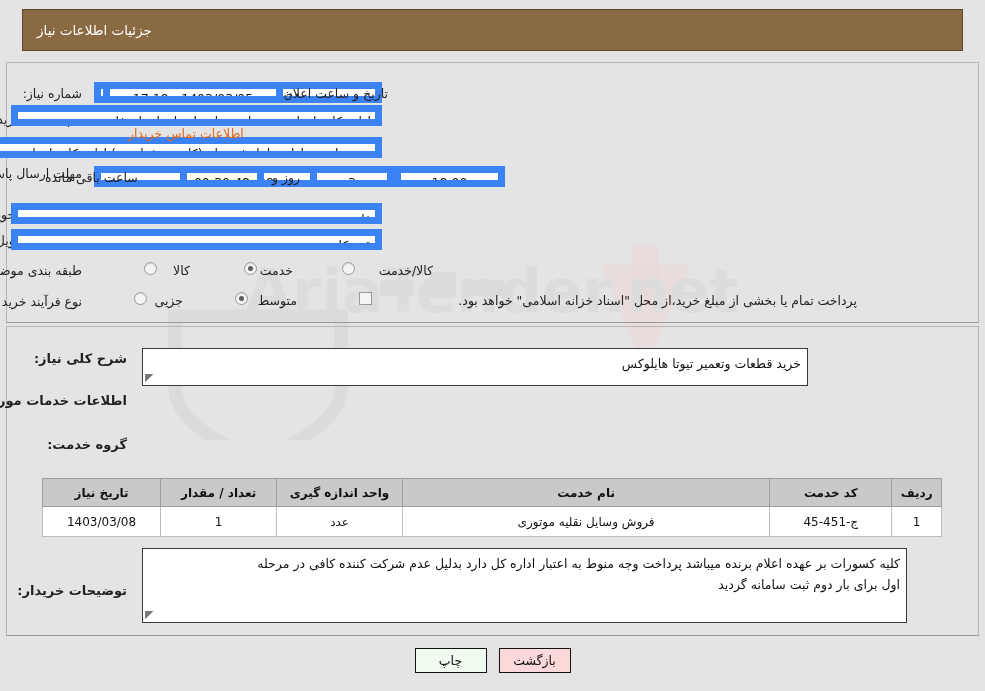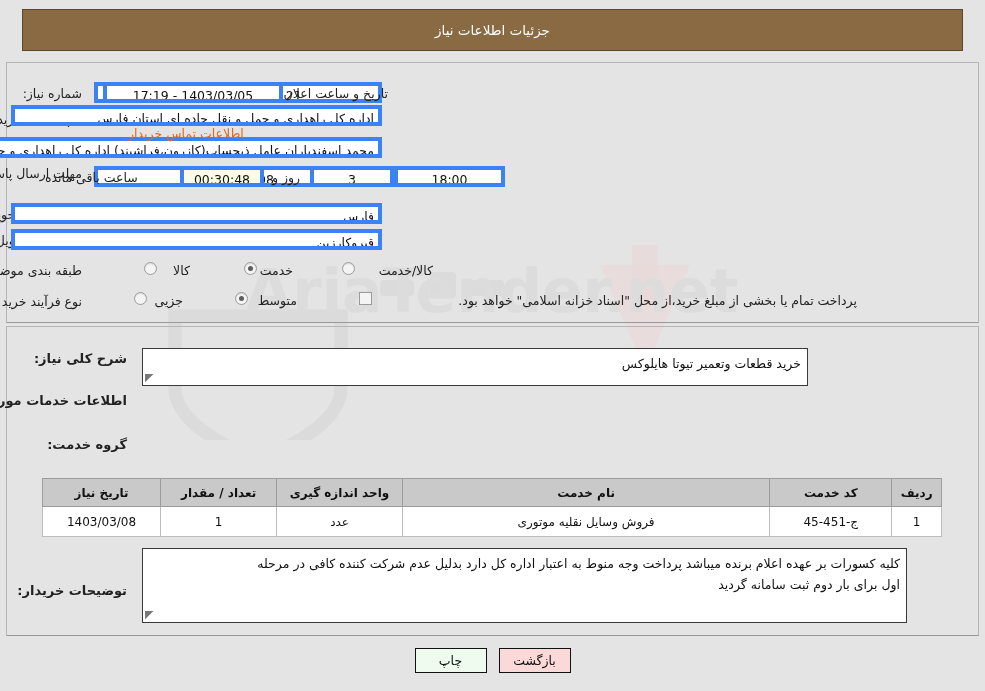--- a/index.html
+++ b/index.html
@@ -31,21 +31,21 @@
   .header-bar {
     position: absolute;
     left: 22px; top: 9px;
     width: 941px; height: 42px;
     background: #8a6a42;
     border: 1px solid #5d4729;
     color: #ffffff;
     font-size: 13.5px;
     display: flex;
     align-items: center;
-    justify-content: center;
+    justify-content: flex-end;
     padding: 0 14px;
     z-index: 2;
   }
 
   
   .panel {
     position: absolute;
     background: transparent;
     z-index: 2;
   }
@@ -73,21 +73,21 @@
     color: #222;
     text-align: right;
     white-space: nowrap;
   }
   .lbl-bold { font-weight: bold; }
 
   .fld {
     position: absolute;
     z-index: 3;
     background: #ffffff;
-    border: 4px solid #3b82f6;
+    border: 7px solid #3b82f6;
     font-size: 12.5px;
     color: #111;
     line-height: 19px;
     height: 21px;
     padding: 0 4px;
     overflow: hidden;
     white-space: nowrap;
     text-overflow: clip;
   }
   .fld.center { text-align: center; }

